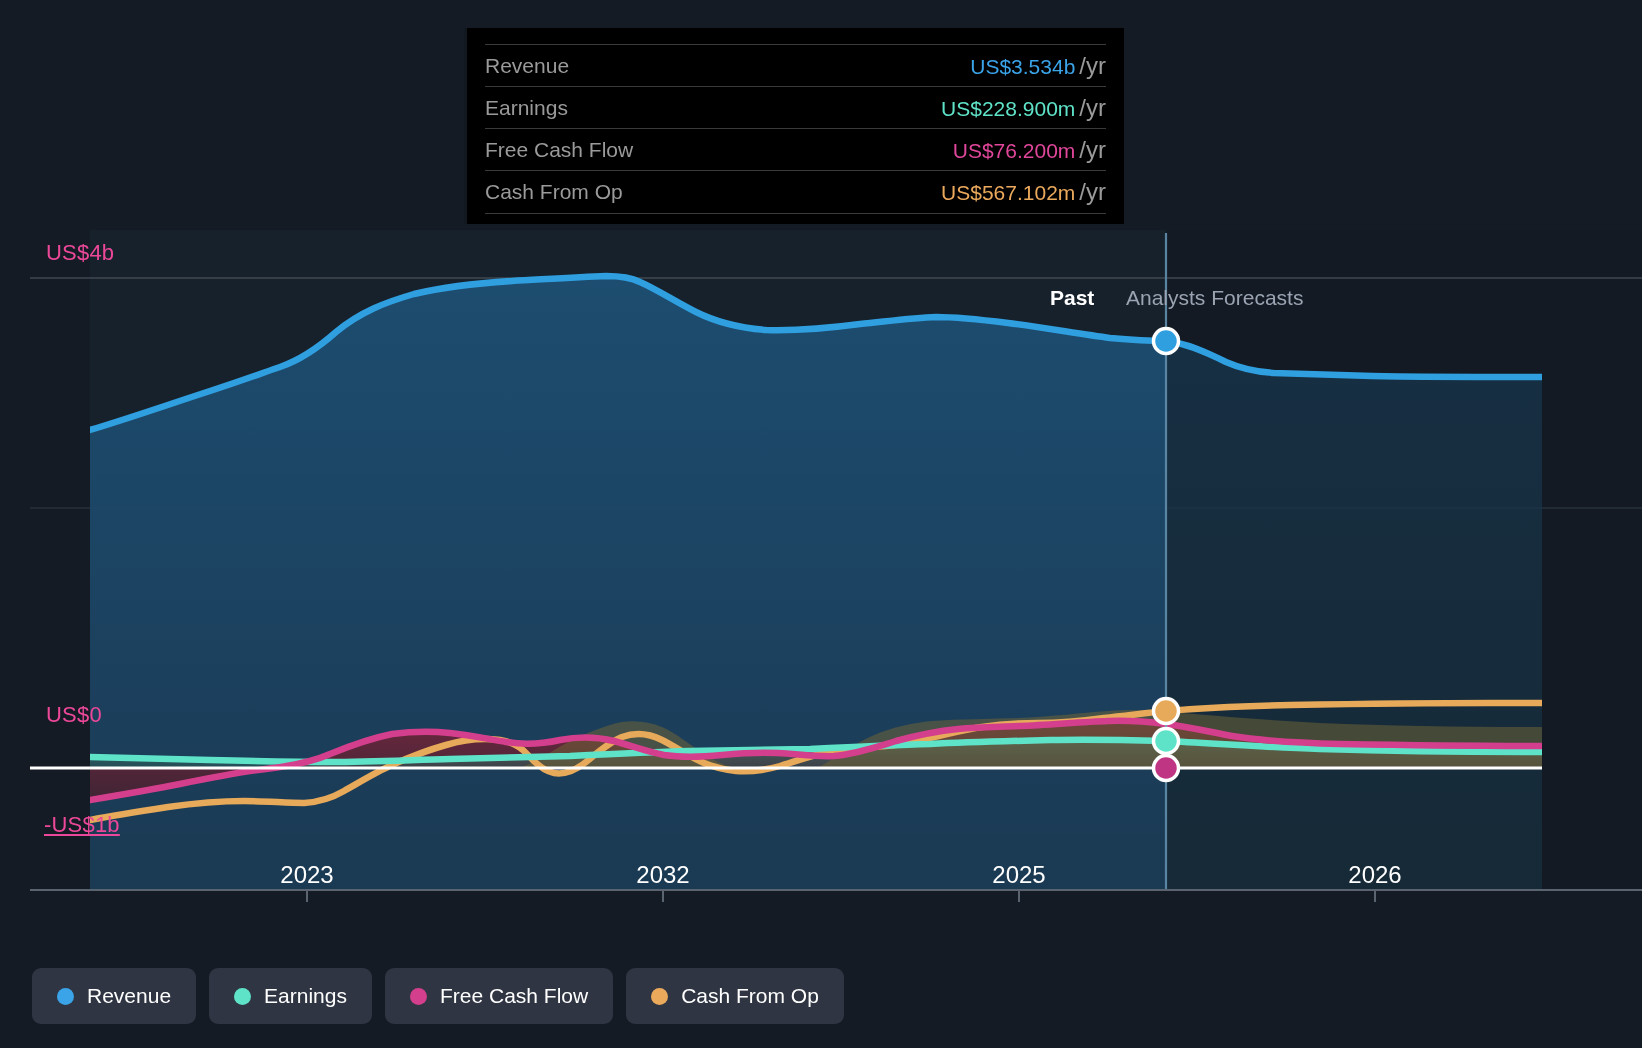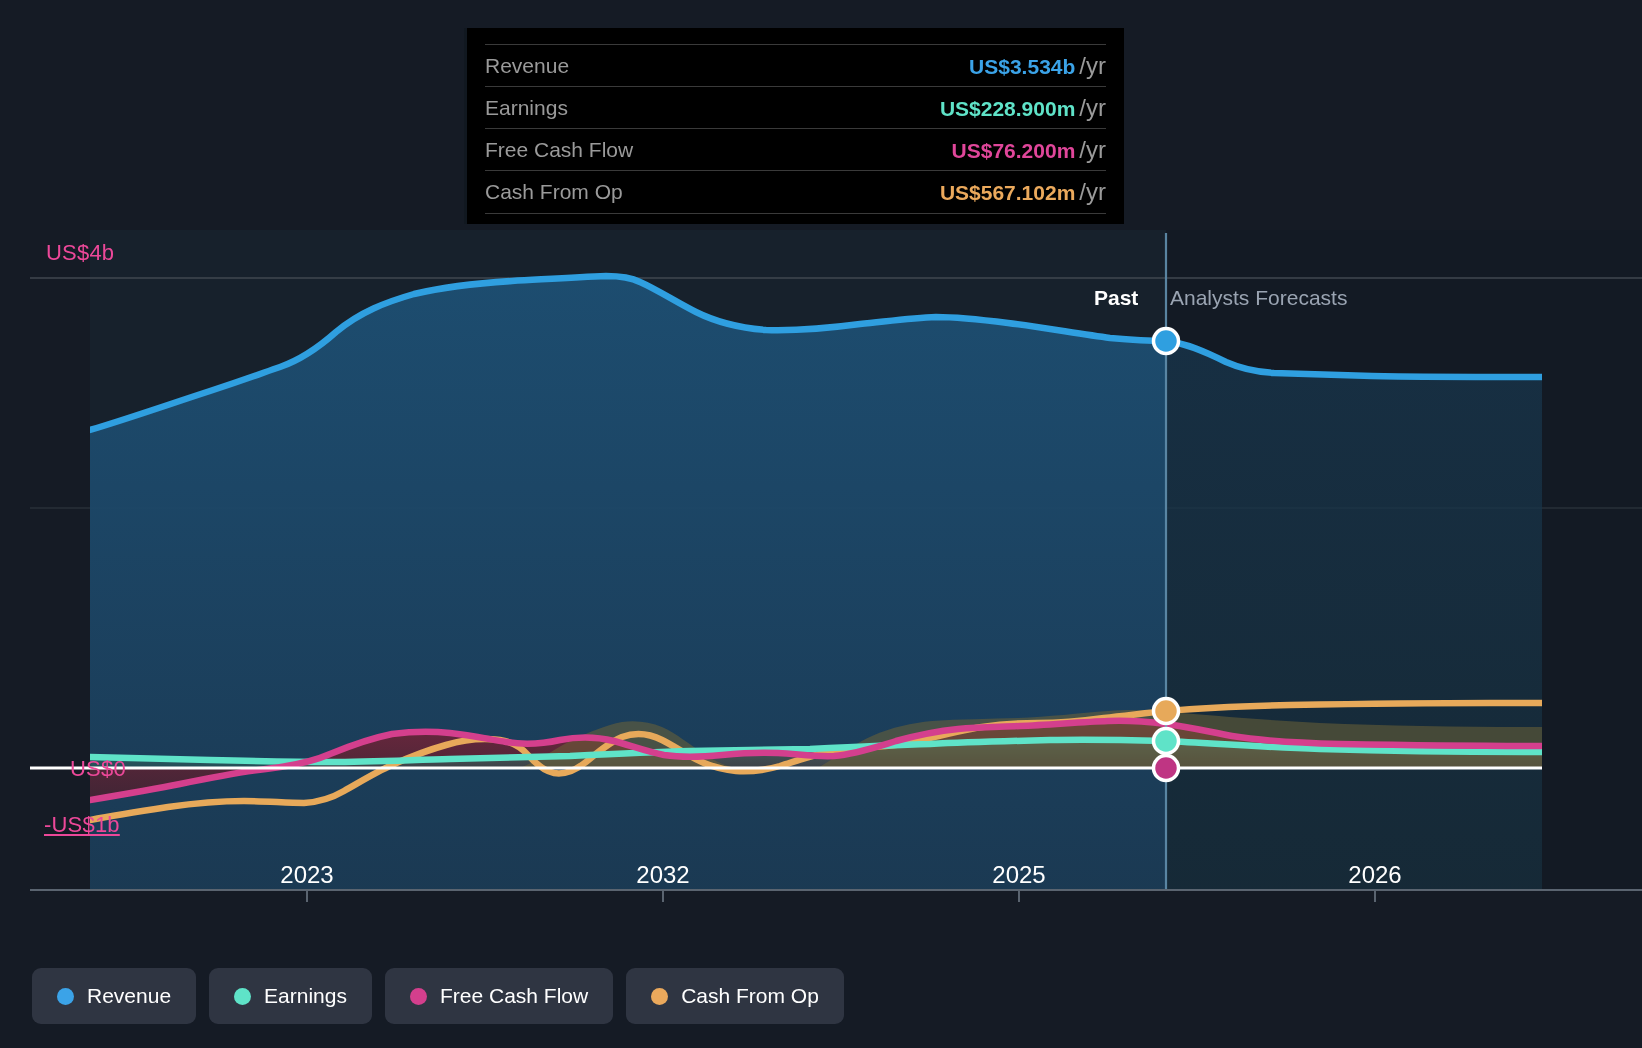--- a/index.html
+++ b/index.html
@@ -27,39 +27,38 @@
 
   
   .axis-label {
     position: absolute;
     color: #ec4899;
     font-size: 22px;
     letter-spacing: 0.2px;
     white-space: nowrap;
   }
   #ylabel-top   { left: 46px; top: 240px; }
-  #ylabel-zero  { left: 46px; top: 756px; margin-left: 24px; }
+  #ylabel-zero  { left: 46px; top: 702px; }
   #ylabel-bottom{ left: 44px; top: 812px; text-decoration: underline; }
 
   .xtick-label {
     position: absolute;
     top: 861px;
     color: #ffffff;
     font-size: 24px;
     transform: translateX(-50%);
     white-space: nowrap;
   }
 
   
   .band-caption {
     position: absolute;
     top: 285px;
     font-size: 21px;
     white-space: nowrap;
-    margin-left: 44px;
   }
   #caption-past {
     right: 1642px;
     color: #ffffff;
     font-weight: bold;
   }
   #caption-past { left: 1050px; top: 286px; font-weight: 700; }
   #caption-forecast { left: 1126px; top: 286px; color: #9aa4b2; }
 
   
@@ -86,21 +85,21 @@
     justify-content: space-between;
     border-top: 1px solid #3a3a3a;
     padding: 7px 0 6px 0;
   }
   .tt-label {
     color: #9a9a9a;
     font-size: 21px;
     white-space: nowrap;
   }
   .tt-valwrap { white-space: nowrap; }
-  .tt-value { font-size: 21px; font-weight: 700; }
+  .tt-value { font-size: 21px; font-weight: 400; }
   .tt-unit  { color: #9a9a9a; font-size: 24px; margin-left: 4px; }
   #tooltip-bottomrule { border-top: 1px solid #3a3a3a; height: 1px; margin-top: 1px; }
 
   
   #legend {
     position: absolute;
     left: 32px;
     top: 968px;
     display: flex;
     gap: 13px;

